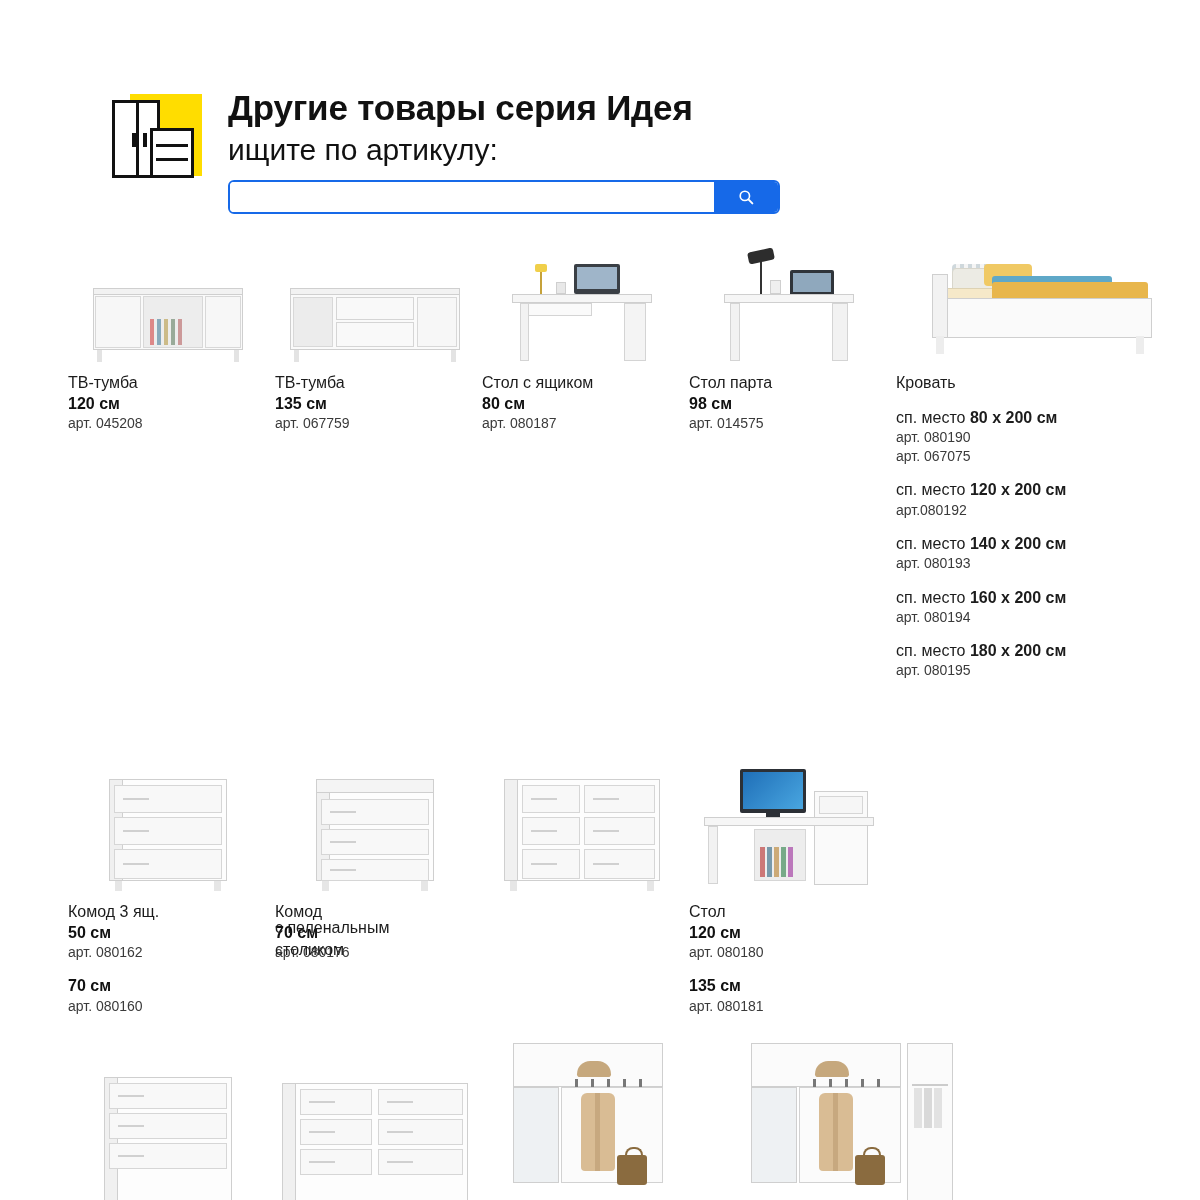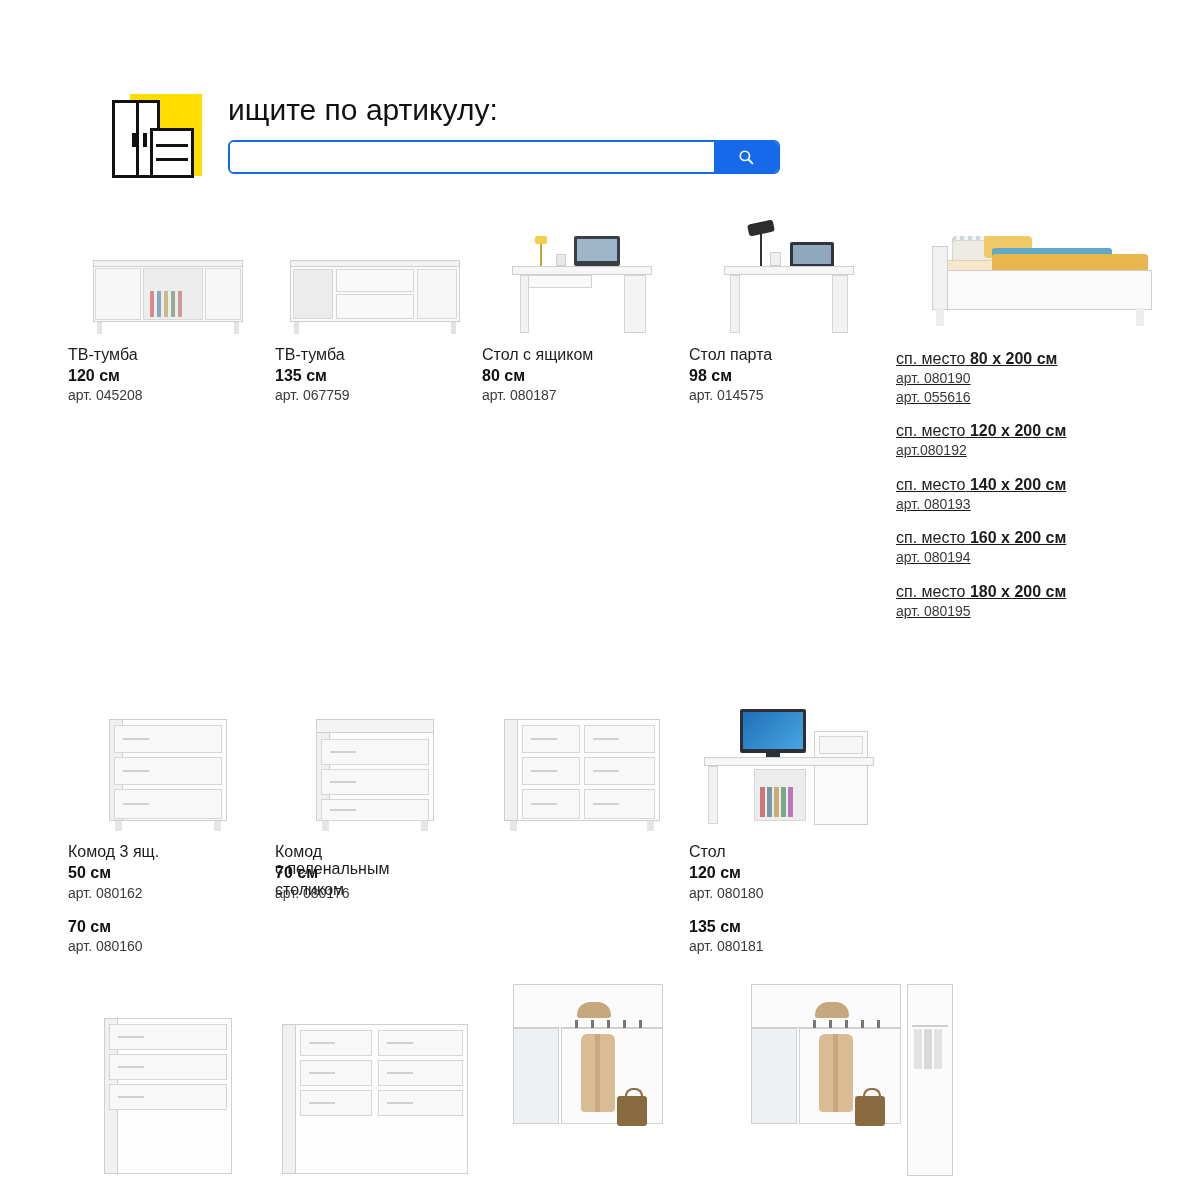--- a/index.html
+++ b/index.html
@@ -171,21 +171,21 @@
     font-size: 16px;
     font-weight: bold;
     color: #111;
   }
   .cap-art {
     font-size: 14px;
     color: #3a3a3a;
   }
   .cap-gap { height: 14px; }
 
-  .bed-list { margin-top: 2px; text-decoration: underline; }
+  .bed-list { margin-top: 2px; }
   .bed-line {
     font-size: 16px;
     color: #1c1c1c;
     margin-top: 14px;
     white-space: nowrap;
   }
   .bed-line b { font-weight: bold; }
   .bed-art {
     font-size: 14px;
     color: #3a3a3a;
@@ -301,20 +301,21 @@
     <div class="brand-icon">
       <div class="yellow"></div>
       <div class="wardrobe"></div>
       <div class="dresser">
         <div class="drw d1"></div>
         <div class="drw d2"></div>
         <div class="drw d3"></div>
       </div>
     </div>
     <div class="header-text">
+      <div class="title">Другие товары серия Идея</div>
       <div class="subtitle">ищите по артикулу:</div>
       <div class="searchbar">
         <input type="text" value="" placeholder="" style="">
         <div class="search-btn">
           <svg width="18" height="18" viewBox="0 0 24 24">
             <circle cx="10.5" cy="10.5" r="6.2" fill="none" stroke="#ffffff" stroke-width="2.2"></circle>
             <line x1="15.2" y1="15.2" x2="20.5" y2="20.5" stroke="#ffffff" stroke-width="2.6" stroke-linecap="round"></line>
           </svg>
         </div>
       </div>
@@ -417,28 +418,29 @@
             <div class="blanket2"></div>
             <div class="mattress"></div>
             <div class="blanket"></div>
             <div class="frame"></div>
             <div class="head"></div>
             <div class="legL"></div>
               <div class="legR"></div>
           </div>
         </div>
         <div class="caption">
+          <div class="cap-name">Кровать</div>
           <div class="bed-list">
             <div class="bed-line">
               <span>сп. место</span>
               <b>80 х 200 см</b>
             </div>
             <div class="bed-art">арт. 080190</div>
 
-            <div class="bed-art">арт. 055616</div>
+            <div class="bed-art">арт. 067075</div>
 
             <div class="bed-line">
               <span>сп. место</span>
               <b>120 х 200 см</b>
             </div>
             <div class="bed-art">арт.080192</div>
 
             <div class="bed-line">
               <span>сп. место</span>
               <b>140 х 200 см</b>

